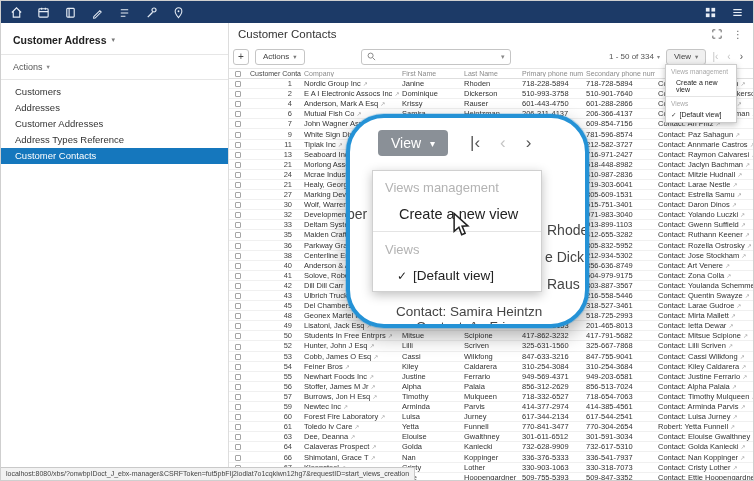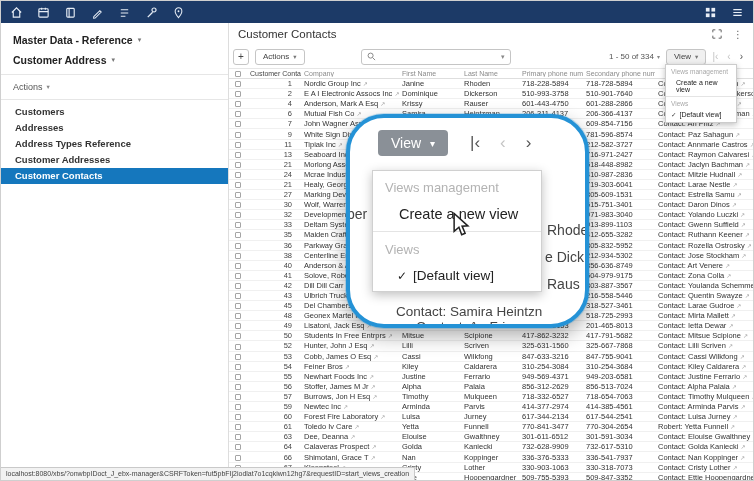--- a/index.html
+++ b/index.html
@@ -10,21 +10,21 @@
   .topbar .spacer{flex:1;}
   .tb-icon{width:13px;height:13px;display:block;cursor:pointer;}
   
   .appbody{display:flex;height:459px;}
   .sidebar{width:228px;border-right:1px solid #ddd;padding-top:7px;flex:none;background:#fff;}
   .side-select{display:flex;align-items:center;gap:5px;padding:4px 12px;font-size:10.5px;font-weight:600;color:#222;cursor:pointer;}
   .side-select .caret{color:#777;font-size:7px;}
   .side-divider{border-top:1px solid #e6e6e6;margin:4px 0;}
   .side-actions{padding:3px 12px;font-size:9px;color:#555;display:flex;gap:4px;align-items:center;cursor:pointer;}
   .side-actions .caret{font-size:6.5px;color:#888;}
-  .nav{margin-top:2px;font-weight:bold;}
+  .nav{margin-top:2px;}
   .nav-item{padding:3px 14px;font-size:9.5px;line-height:10px;color:#333;cursor:pointer;}
   .nav-item.active{background:#1577bd;color:#fff;}
   .main{flex:1;display:flex;flex-direction:column;min-width:0;position:relative;}
   .page-header{height:22px;display:flex;align-items:center;padding:0 10px 0 9px;}
   .page-title{font-size:11.5px;color:#333;}
   .ph-icons{margin-left:auto;display:flex;gap:11px;align-items:center;color:#666;font-size:10px;}
   
   .toolbar{height:23px;display:flex;align-items:center;padding:0 8px 0 4px;gap:6px;}
   .btn{border:1px solid #c5c5c5;border-radius:3px;background:#fff;font-size:8px;color:#444;height:16px;display:inline-flex;align-items:center;padding:0 7px;gap:4px;cursor:pointer;white-space:nowrap;}
   .btn.add{width:16px;justify-content:center;font-size:10px;padding:0;}
@@ -114,38 +114,34 @@
       </svg>
     <svg class="tb-icon" viewBox="0 0 14 14">
         <path d="M2.5 4 H11.5 M2.5 7 H11.5 M2.5 10 H11.5" stroke="#e8eef6" stroke-width="1.3"></path>
       </svg>
   </div>
 
   <div class="appbody">
 
     <aside class="sidebar">
       <div class="side-select">
-        <span>Master Data - Reference</span>
-        <span class="caret">▾</span>
-      </div>
-      <div class="side-select">
         <span>Customer Address</span>
         <span class="caret">▾</span>
       </div>
       <div class="side-divider"></div>
       <div class="side-actions">
         <span>Actions</span>
         <span class="caret">▾</span>
       </div>
       <div class="side-divider"></div>
       <nav class="nav">
           <div class="nav-item">Customers</div>
           <div class="nav-item">Addresses</div>
+          <div class="nav-item">Customer Addresses</div>
           <div class="nav-item">Address Types Reference</div>
-          <div class="nav-item">Customer Addresses</div>
           <div class="nav-item active">Customer Contacts</div>
         </nav>
     </aside>
 
     <main class="main">
       <div class="page-header">
         <span class="page-title">Customer Contacts</span>
         <span class="ph-icons">
           <svg width="10" height="10" viewBox="0 0 12 12">
               <path d="M1 4 V1 H4 M8 1 H11 V4 M11 8 V11 H8 M4 11 H1 V8" fill="none" stroke="#666" stroke-width="1.2"></path>

